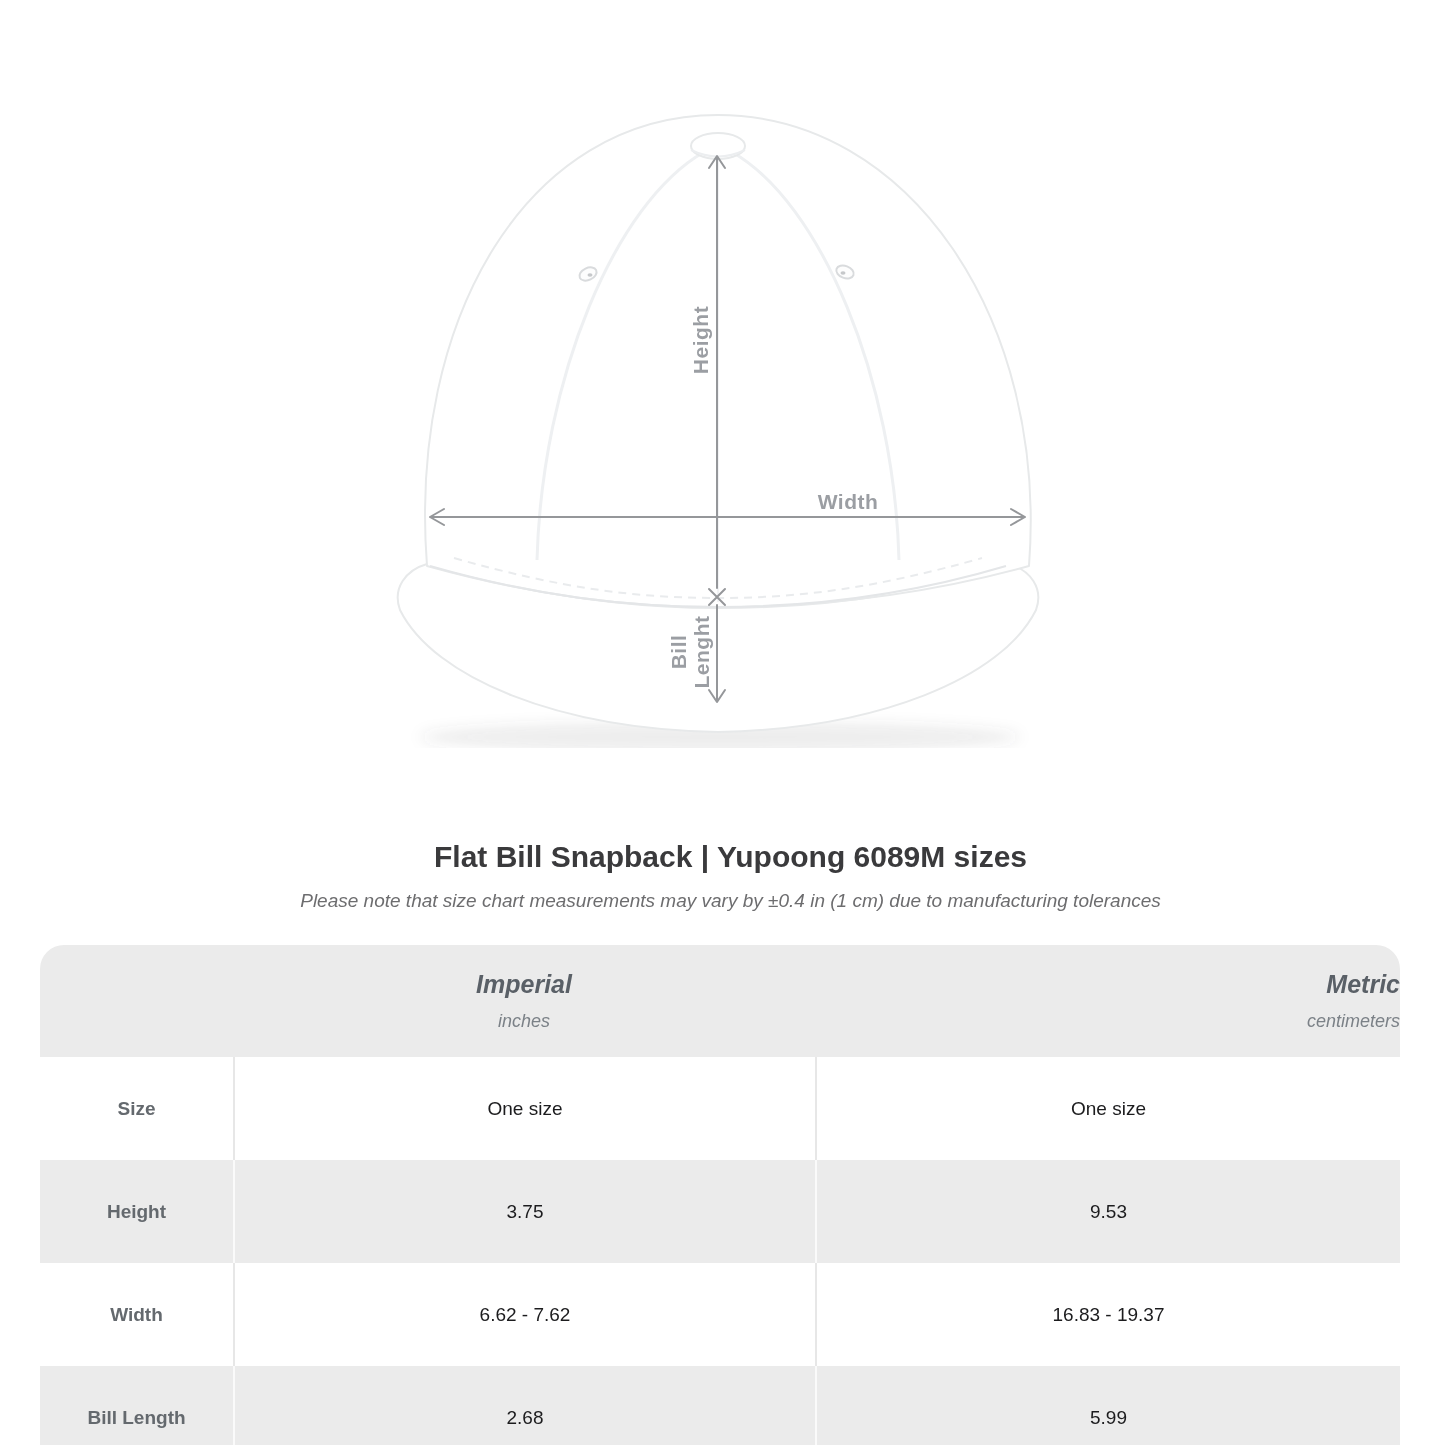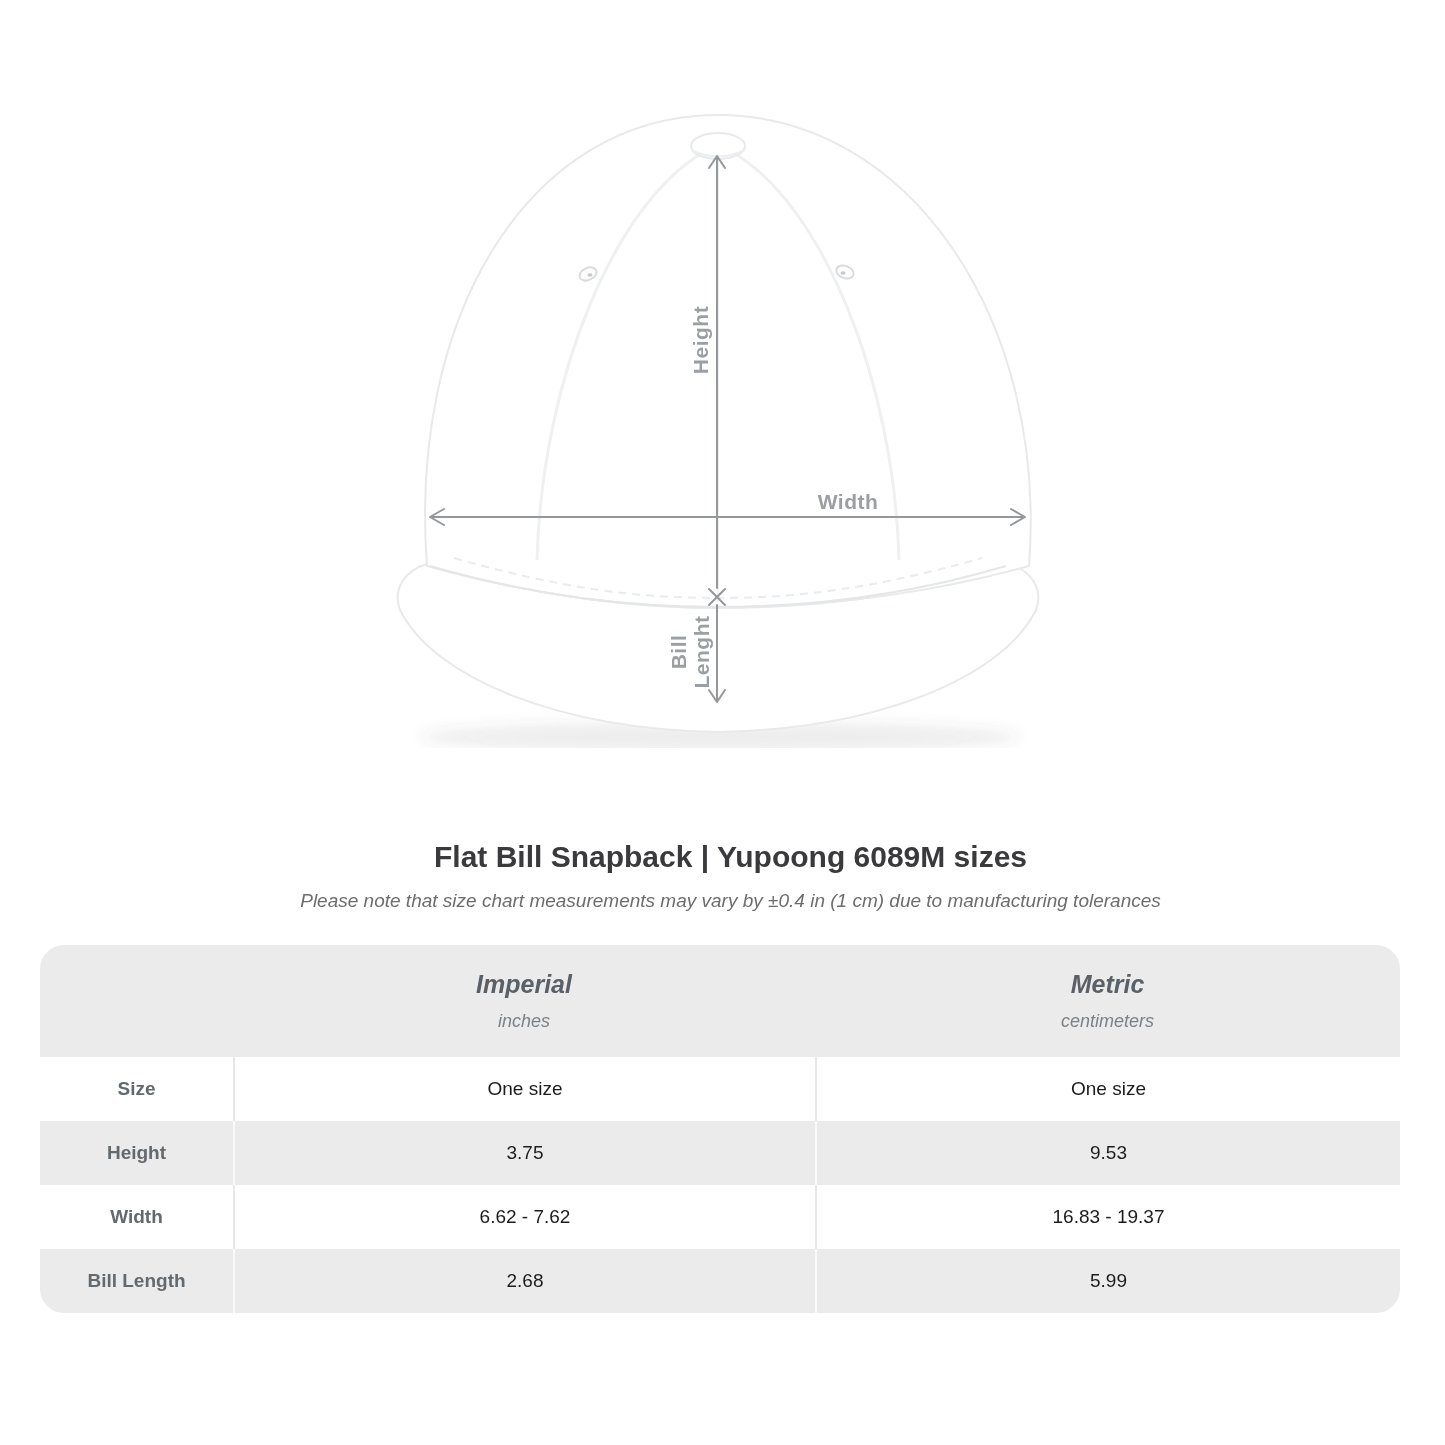--- a/index.html
+++ b/index.html
@@ -33,24 +33,24 @@
   .title-block .note{margin-top:17px; font-size:19px; font-style:italic; color:var(--subtitle);}
   
   .size-table{position:absolute; left:40px; top:945px; width:1360px;}
   .thead{
     display:flex; height:112px; background:var(--row-alt);
     border-radius:24px 24px 0 0; align-items:center;
   }
   .hcell{display:flex; flex-direction:column; align-items:center; justify-content:center;}
   .hcell.spacer{width:193px;}
   .hcell.imperial{width:582px;}
-  .hcell.metric{width:585px;}
+  .hcell.metric{width:585px;align-items:flex-end;}
   .hname{font-size:25px; font-weight:bold; font-style:italic; color:var(--header-text);}
   .hunit{font-size:18px; font-style:italic; color:var(--header-unit); margin-top:12px;}
-  .trow{display:flex; height:64px; background:#ffffff;}
+  .trow{display:flex; height:103px; background:#ffffff;}
   .trow.alt{background:var(--row-alt);}
   .trow.last{border-radius:0 0 24px 24px; overflow:hidden;}
   .cell{display:flex; align-items:center; justify-content:center; font-size:19px;}
   .cell.label{width:193px; font-weight:bold; color:var(--row-label);}
   .cell.value{width:582px; color:var(--value); border-left:2px solid var(--divider);}
   .cell.value.metric{width:585px;}
   .trow.alt .cell.value{border-left-color:var(--divider-on-gray);text-align:right;}
 </style>
 </head>
 <body>

